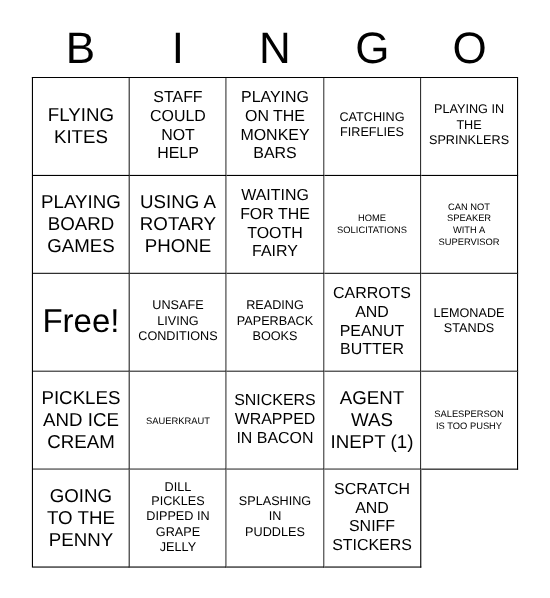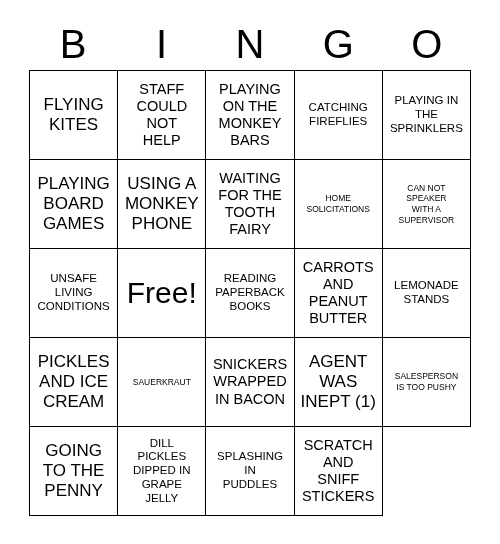--- a/index.html
+++ b/index.html
@@ -123,46 +123,46 @@
 THE
 SPRINKLERS</span>
       </div>
       <div class="cell sz-lg">
         <span class="cell-text">PLAYING
 BOARD
 GAMES</span>
       </div>
       <div class="cell sz-lg">
         <span class="cell-text">USING A
-MONKEY
+ROTARY
 PHONE</span>
       </div>
       <div class="cell sz-md">
         <span class="cell-text">WAITING
 FOR THE
 TOOTH
 FAIRY</span>
       </div>
       <div class="cell sz-xs">
         <span class="cell-text">HOME
 SOLICITATIONS</span>
       </div>
       <div class="cell sz-xs">
         <span class="cell-text">CAN NOT
 SPEAKER
 WITH A
 SUPERVISOR</span>
       </div>
+      <div class="cell sz-xl">
+        <span class="cell-text">Free!</span>
+      </div>
       <div class="cell sz-sm">
         <span class="cell-text">UNSAFE
 LIVING
 CONDITIONS</span>
-      </div>
-      <div class="cell sz-xl">
-        <span class="cell-text">Free!</span>
       </div>
       <div class="cell sz-sm">
         <span class="cell-text">READING
 PAPERBACK
 BOOKS</span>
       </div>
       <div class="cell sz-md">
         <span class="cell-text">CARROTS
 AND
 PEANUT

